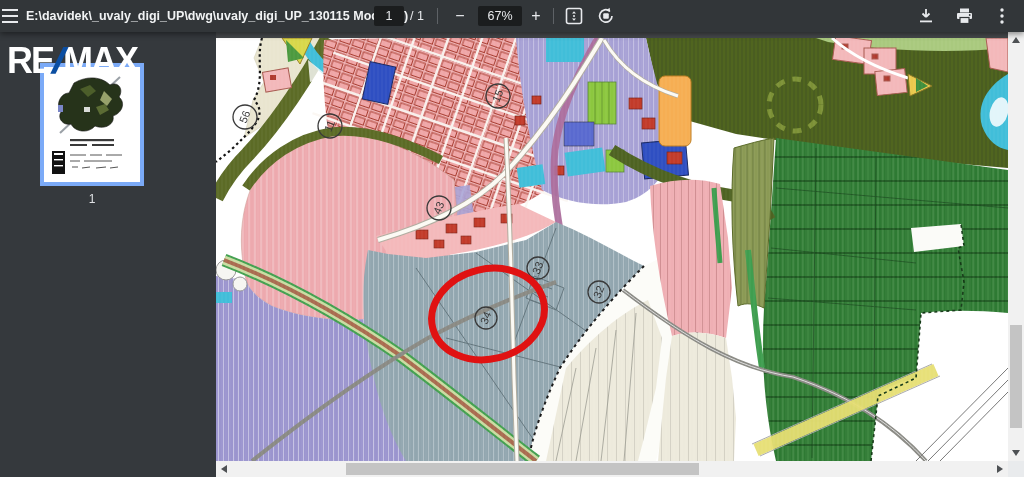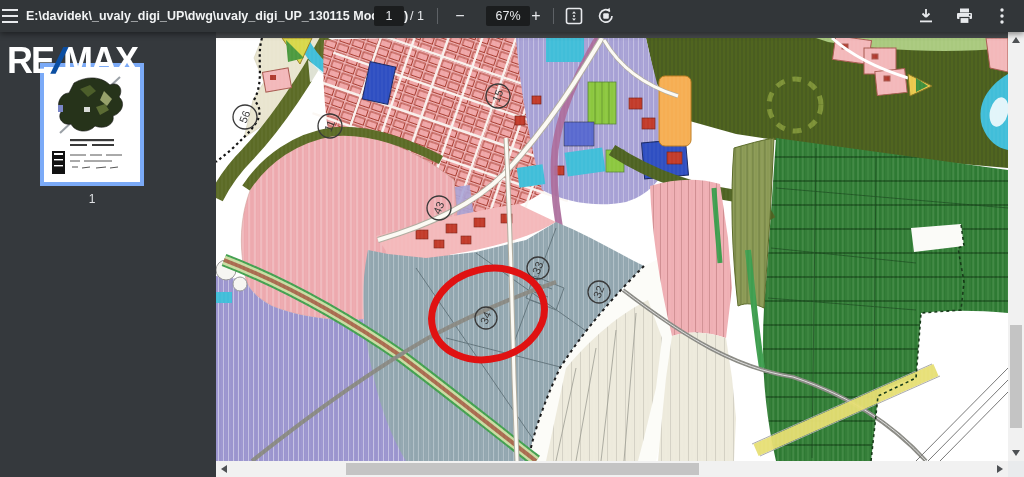--- a/index.html
+++ b/index.html
@@ -9,21 +9,21 @@
   .toolbar{position:absolute;left:0;top:0;width:1024px;height:32px;background:#323639;
     box-shadow:0 2px 6px rgba(0,0,0,.45);z-index:30;color:#E8EAED;}
   .tb-btn{position:absolute;top:2px;width:28px;height:28px;border:none;background:transparent;
     display:flex;align-items:center;justify-content:center;padding:0;cursor:pointer;}
   .menu-btn{left:-4px;}
   .doc-title{position:absolute;left:26px;top:0;height:32px;line-height:32px;font-size:12.5px;
     font-weight:bold;color:#F1F3F4;white-space:nowrap;}
   .page-box,.zoom-box{position:absolute;top:6px;height:20px;background:#1B1D1E;border-radius:2px;
     color:#E8EAED;font-size:12.5px;text-align:center;line-height:20px;}
   .page-box{left:374px;width:30px;}
-  .zoom-box{left:478px;width:44px;margin-left:8px;}
+  .zoom-box{left:478px;width:44px;}
   .page-total{position:absolute;left:410px;top:0;height:32px;line-height:32px;font-size:12.5px;color:#E8EAED;}
   .tb-sep{position:absolute;top:8px;width:1px;height:16px;background:#5E6266;}
   .glyph-btn{font-size:16px;color:#E8EAED;}
   .right-controls{position:absolute;right:8px;top:2px;display:flex;gap:10px;}
   .right-controls .tb-btn{position:static;}
   svg.icon{display:block;}
   
   .sidebar{position:absolute;left:0;top:32px;width:216px;bottom:0;background:#35393D;z-index:10;}
   .thumb-card{position:absolute;left:40px;top:31px;width:104px;height:123px;background:#fff;
     border:4px solid #7BAAF7;cursor:pointer;}

